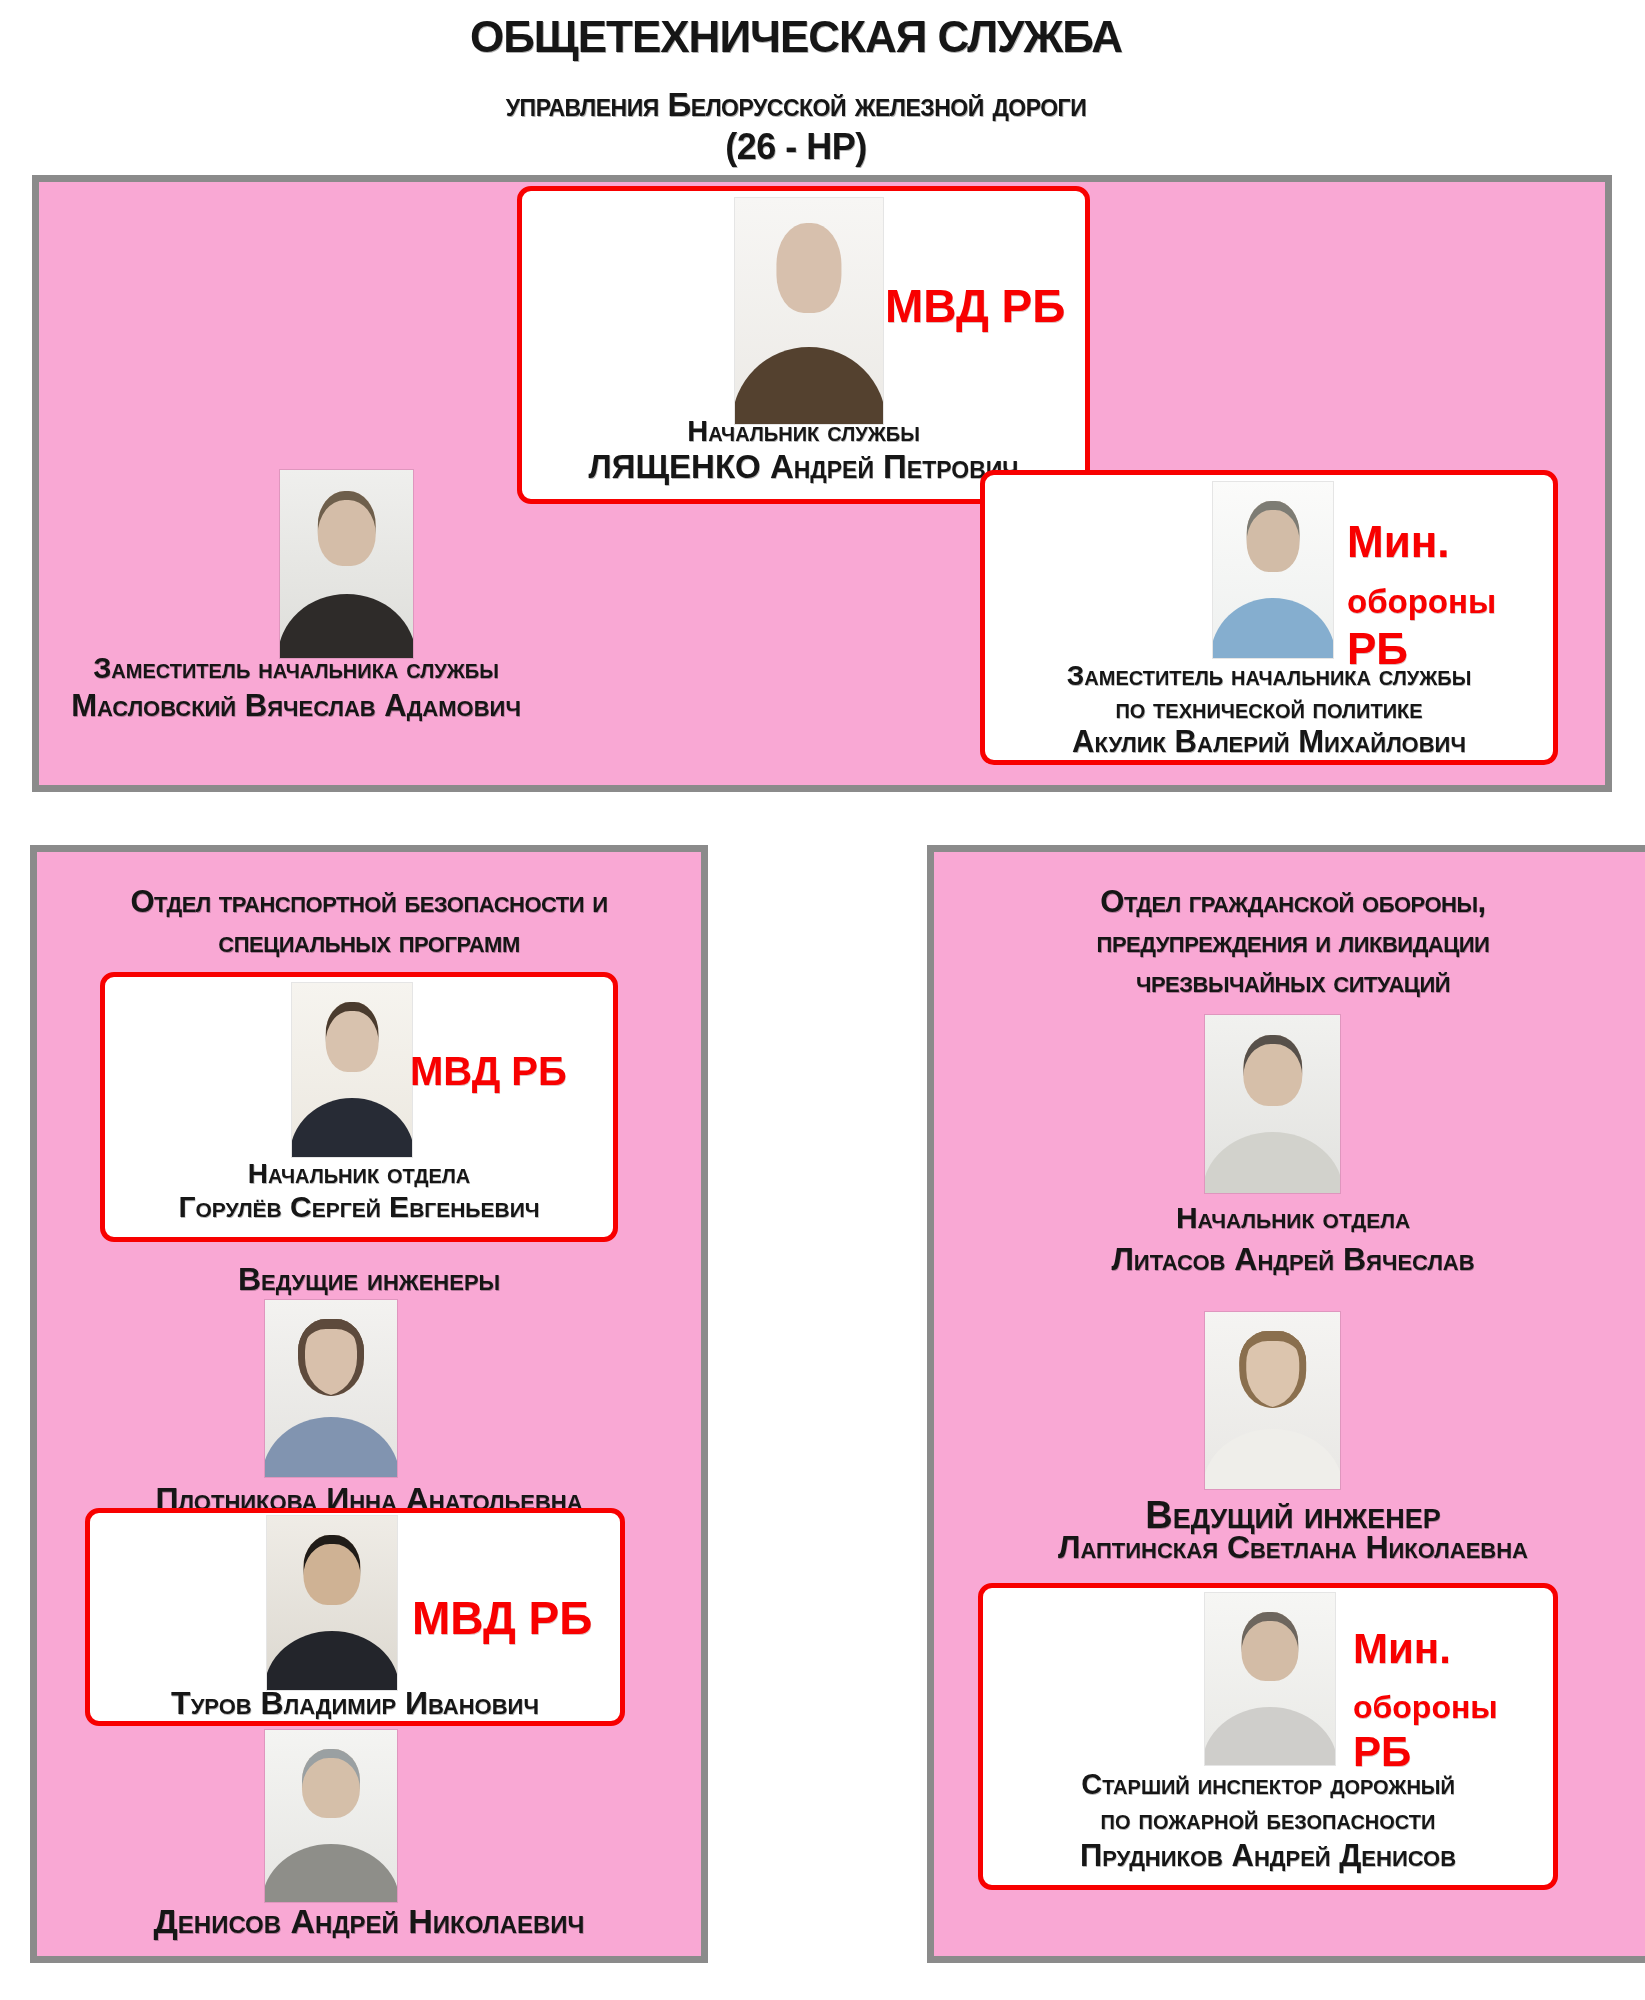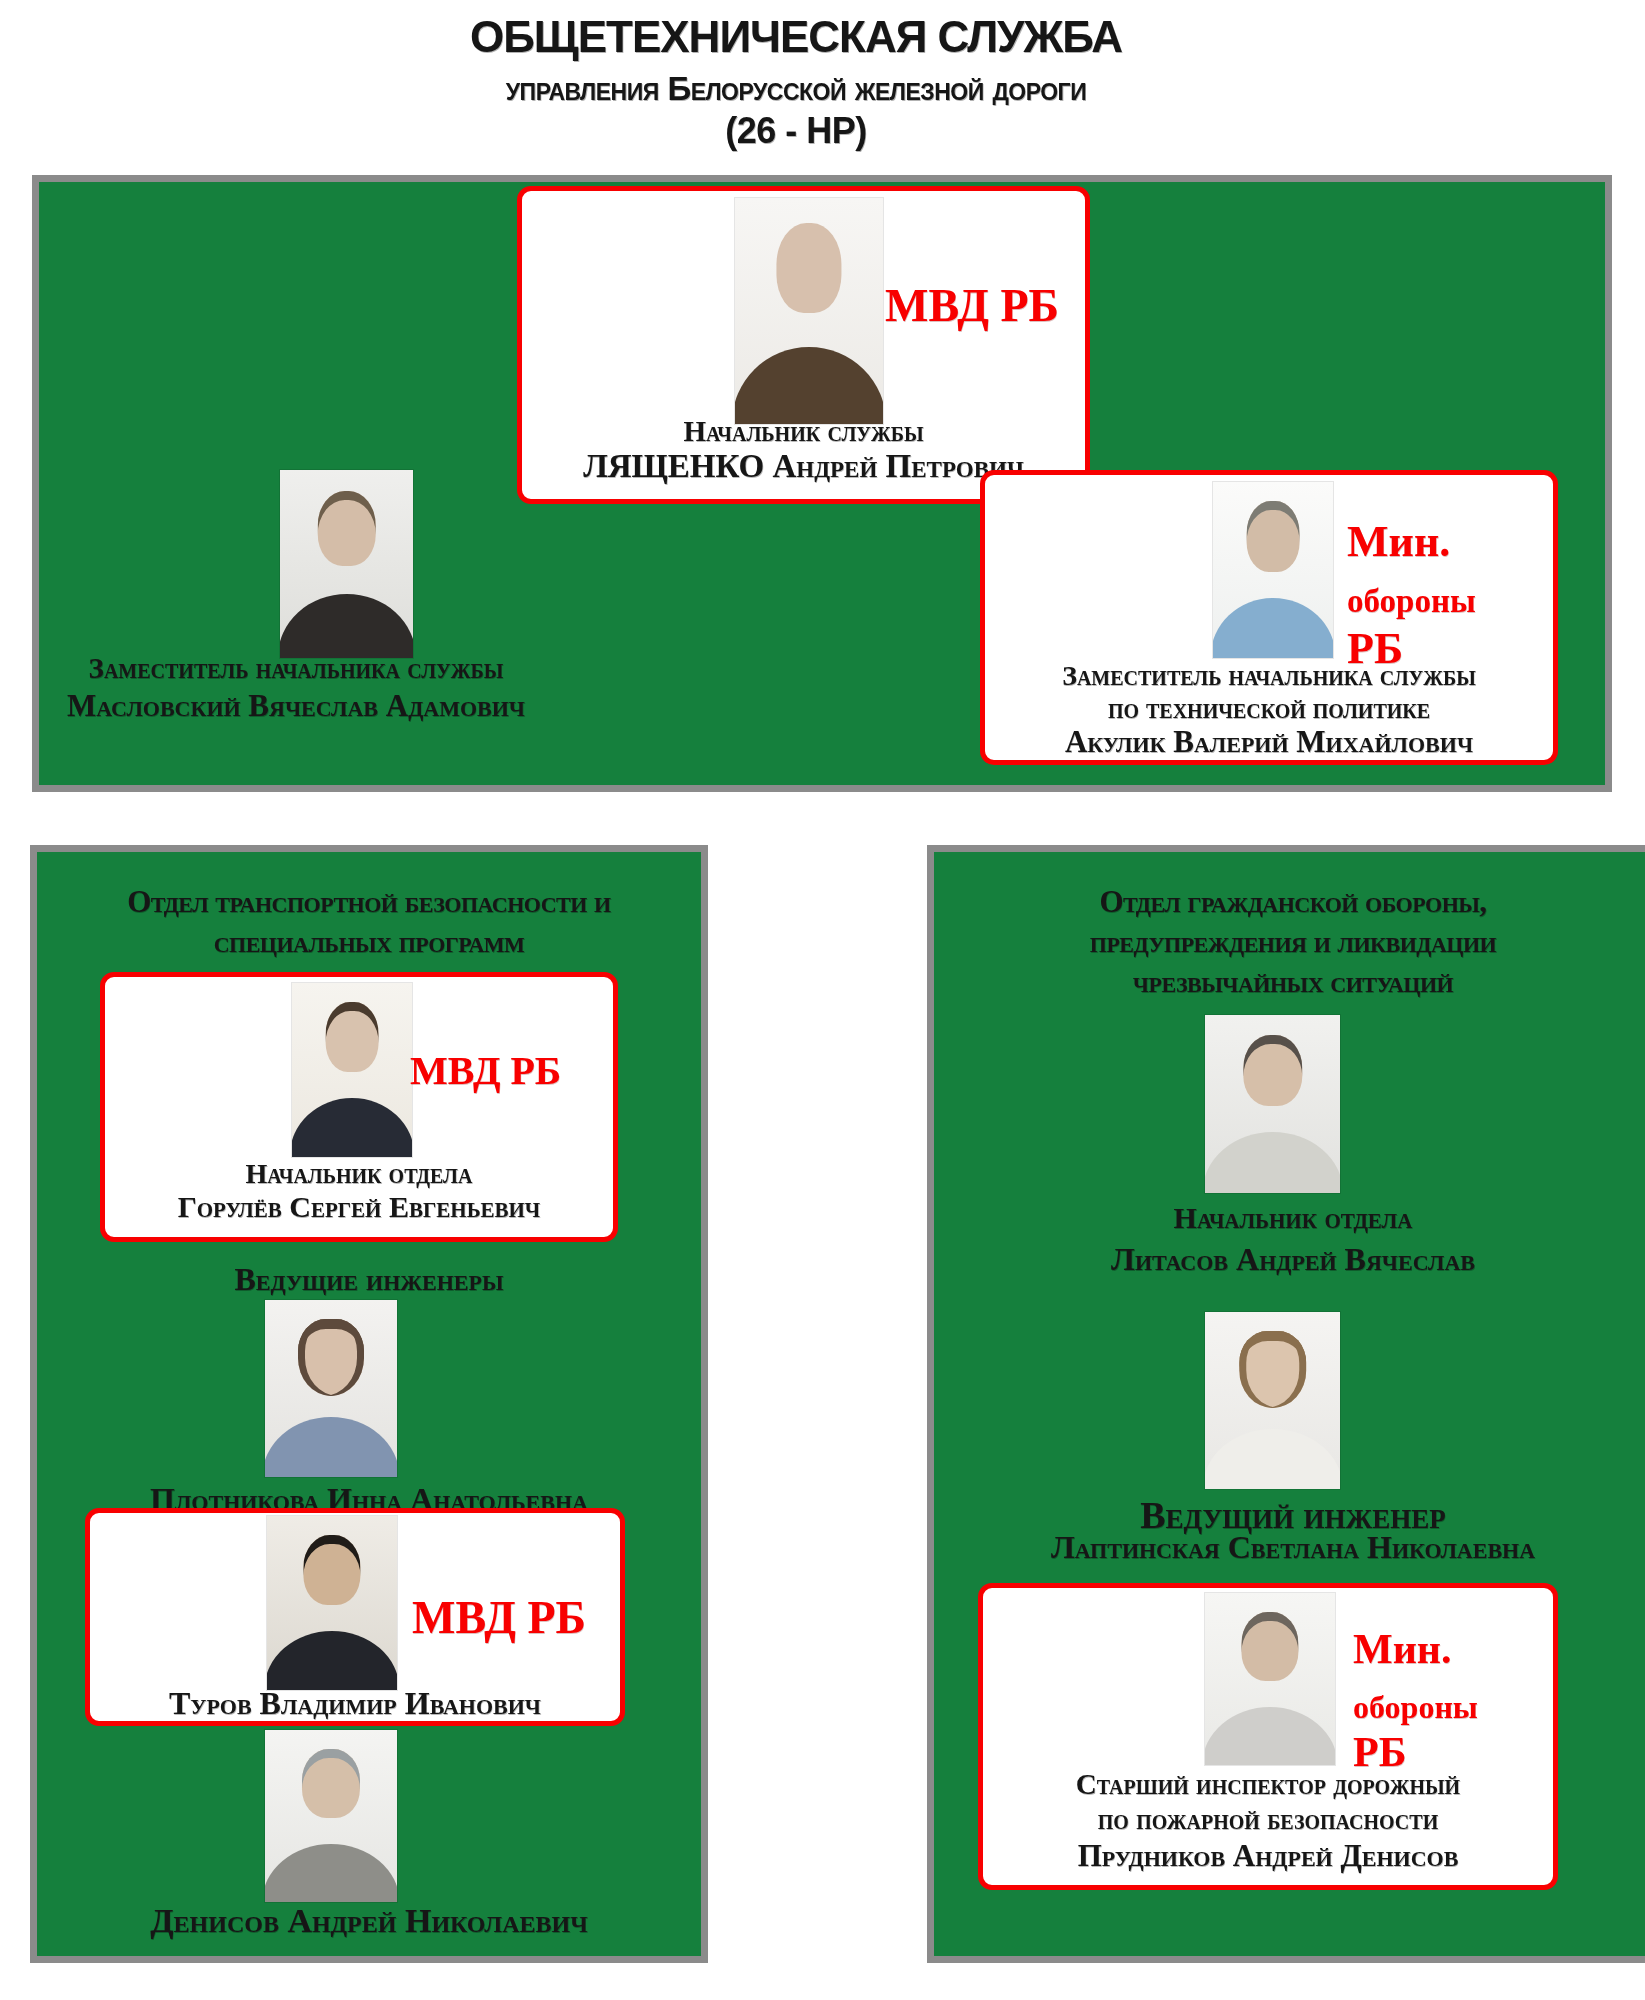--- a/index.html
+++ b/index.html
@@ -8,23 +8,23 @@
     font-family:"Liberation Sans", sans-serif; font-weight:bold; color:#161616;
     overflow:hidden;
   }
   .lbl {
     position:absolute; left:0; width:100%; text-align:center;
     font-variant:small-caps; white-space:nowrap; line-height:1.08;
     text-shadow:0.6px 0.8px 0.6px rgba(0,0,0,0.28);
   }
   .hdr { position:absolute; text-align:center; }
   .t1 { font-size:44px; letter-spacing:-1px; text-shadow:0.8px 1px 0.6px rgba(0,0,0,0.3); }
-  .t2 { font-size:33px; font-variant:small-caps; letter-spacing:-0.5px; margin-top:8px; text-shadow:0.8px 1px 0.6px rgba(0,0,0,0.3); }
+  .t2 { font-size:33px; font-variant:small-caps; letter-spacing:-0.5px; margin-top:24px; text-shadow:0.8px 1px 0.6px rgba(0,0,0,0.3); }
   .t3 { font-size:36px; margin-top:2px; letter-spacing:-0.5px; text-shadow:0.8px 1px 0.6px rgba(0,0,0,0.3); }
-  .gbox { position:absolute; border:7px solid #8b8b8b; background:#15803d;font-family:Liberation Serif, serif; }
+  .gbox { position:absolute; border:7px solid #8b8b8b; background:#f9a8d4; }
   .redbox { position:absolute; border:5px solid #f80000; border-radius:14px; background:#ffffff; }
   .agency {
     position:absolute; color:#f80000; white-space:nowrap; line-height:1;
     text-shadow:0.5px 0.8px 0.5px rgba(120,0,0,0.25);
   }
   .photo {
     position:absolute; overflow:hidden;
     background:linear-gradient(180deg, var(--bg1,#fafaf8) 0%, var(--bg2,#e9e8e4) 100%);
     box-shadow:0 0 0 1px rgba(0,0,0,0.10);
   }

